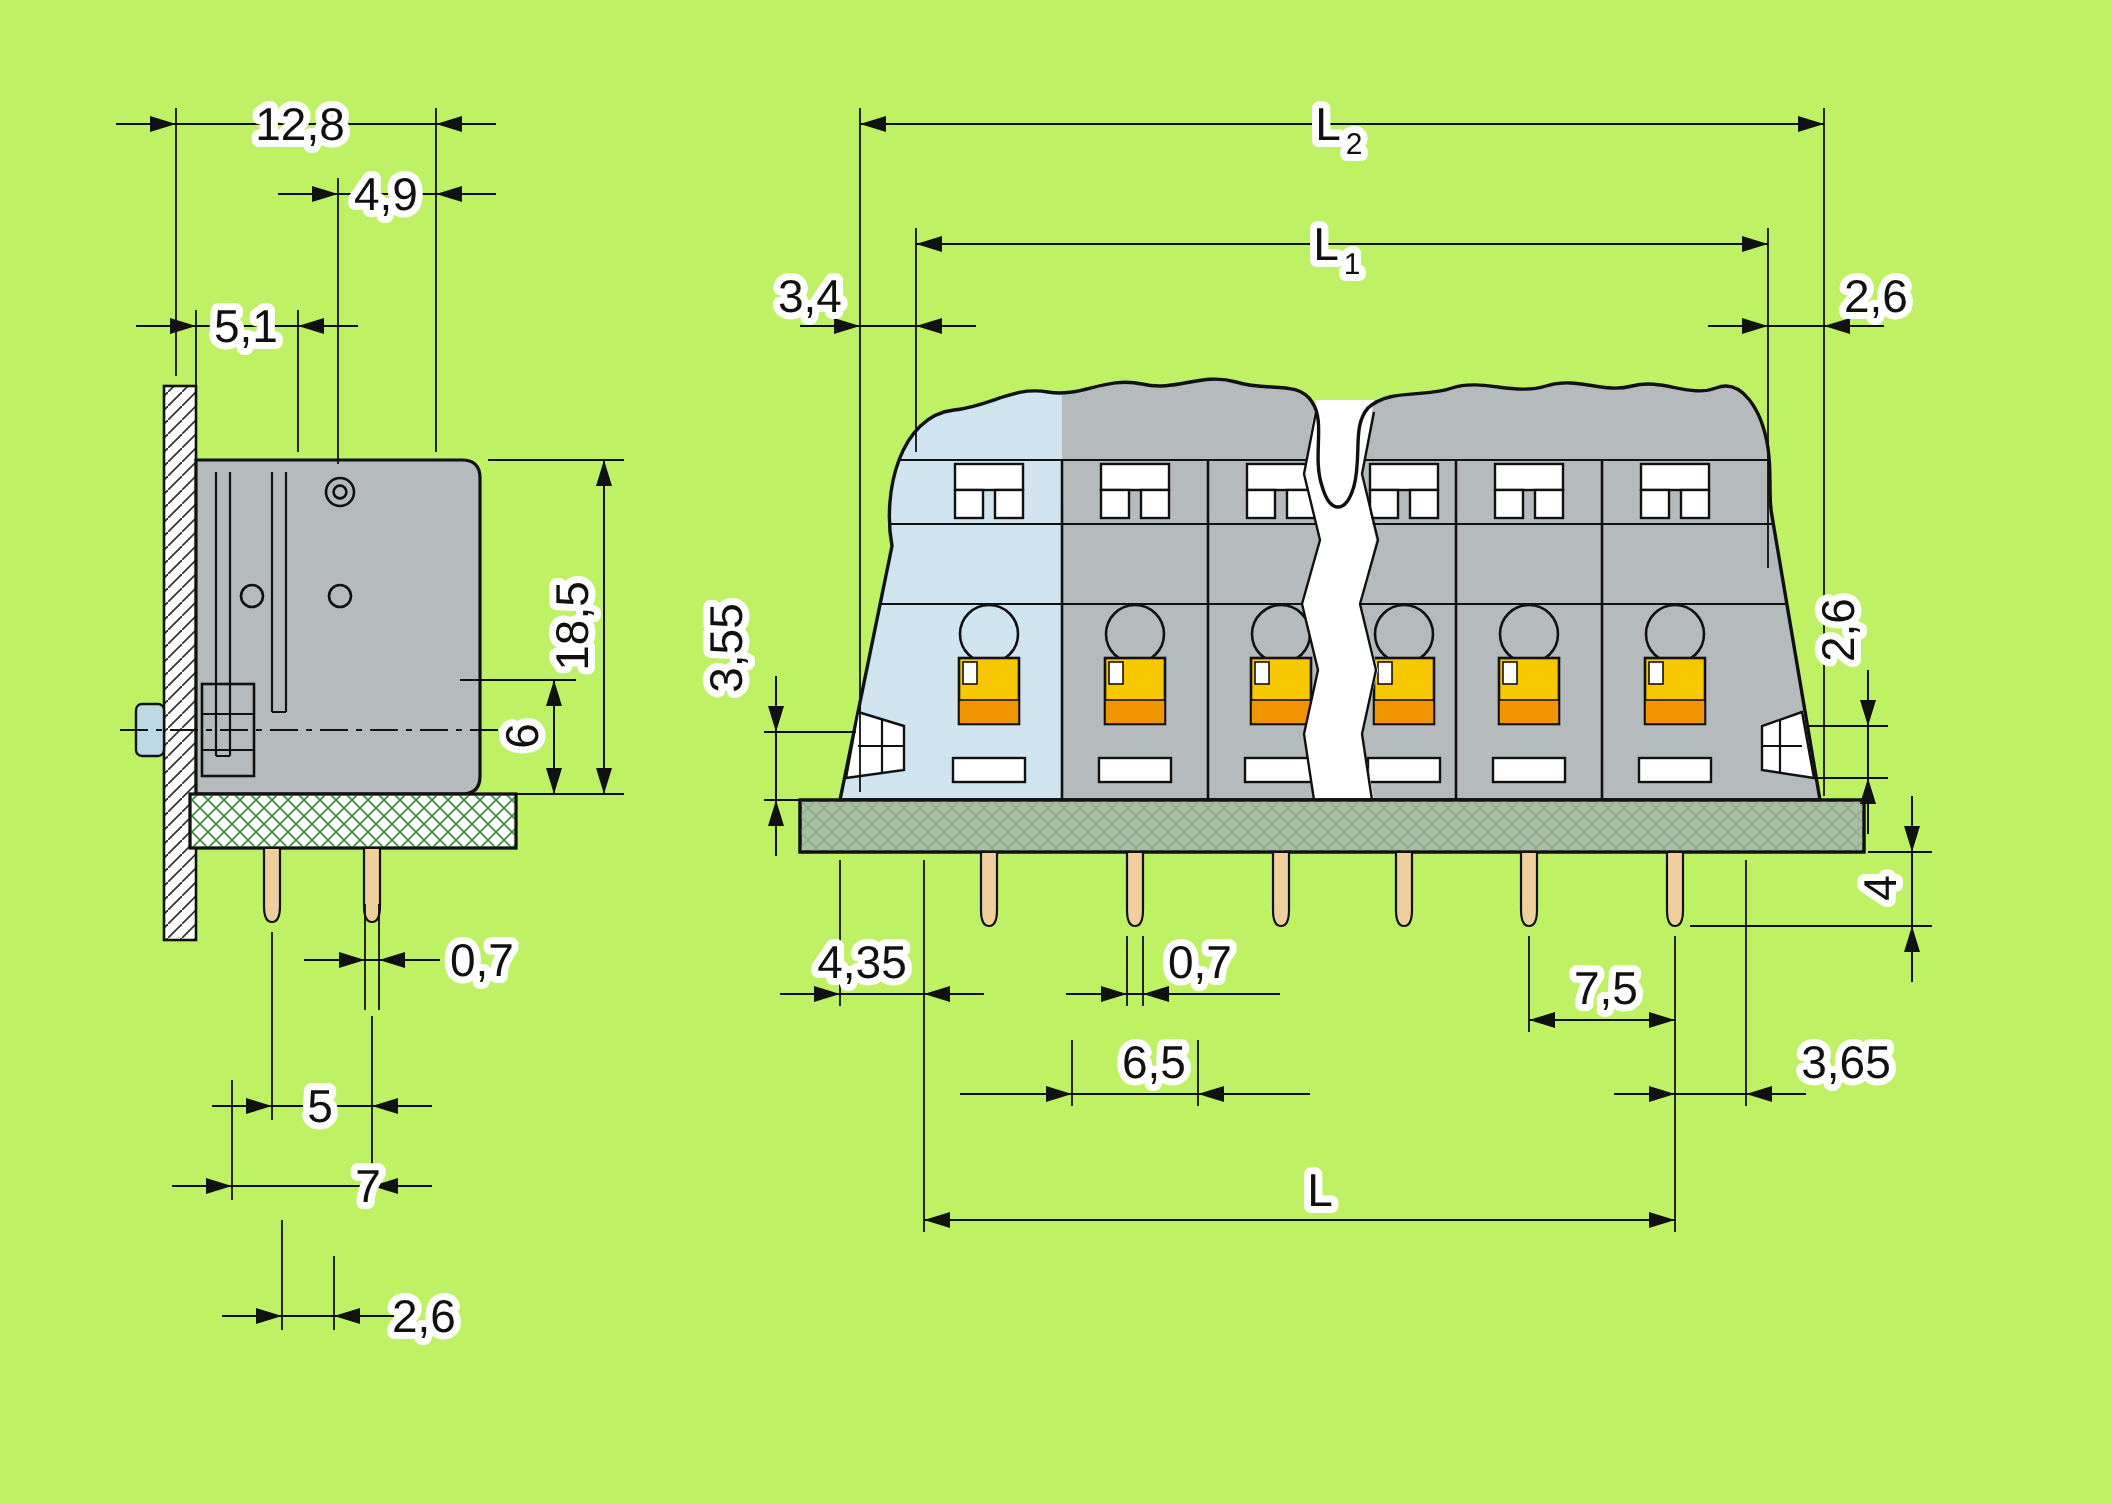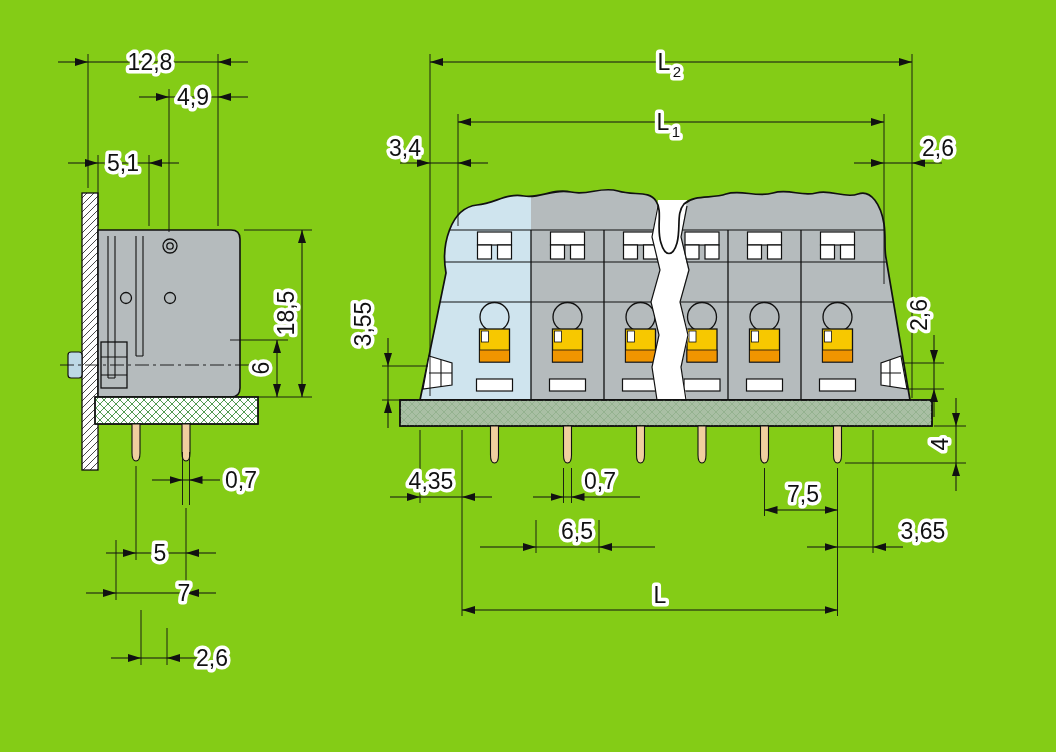--- a/index.html
+++ b/index.html
@@ -1,16 +1,16 @@
 <!DOCTYPE html>
 <html><head>
 <meta charset="utf-8">
 <style>
   html,body { margin:0; padding:0; background:#ffffff; }
-  .stage { width:1056px; height:752px; background:#84cc16; position:relative; overflow:hidden; }
+  .stage { width:1056px; height:752px; background:#bef264; position:relative; overflow:hidden; }
   svg { display:block; }
   svg text {
     font-family:"Liberation Sans", sans-serif;
     font-size:23px;
     fill:#111;
     text-anchor:middle;
     paint-order:stroke;
     stroke:#ffffff;
     stroke-width:7px;
     stroke-linejoin:round;

